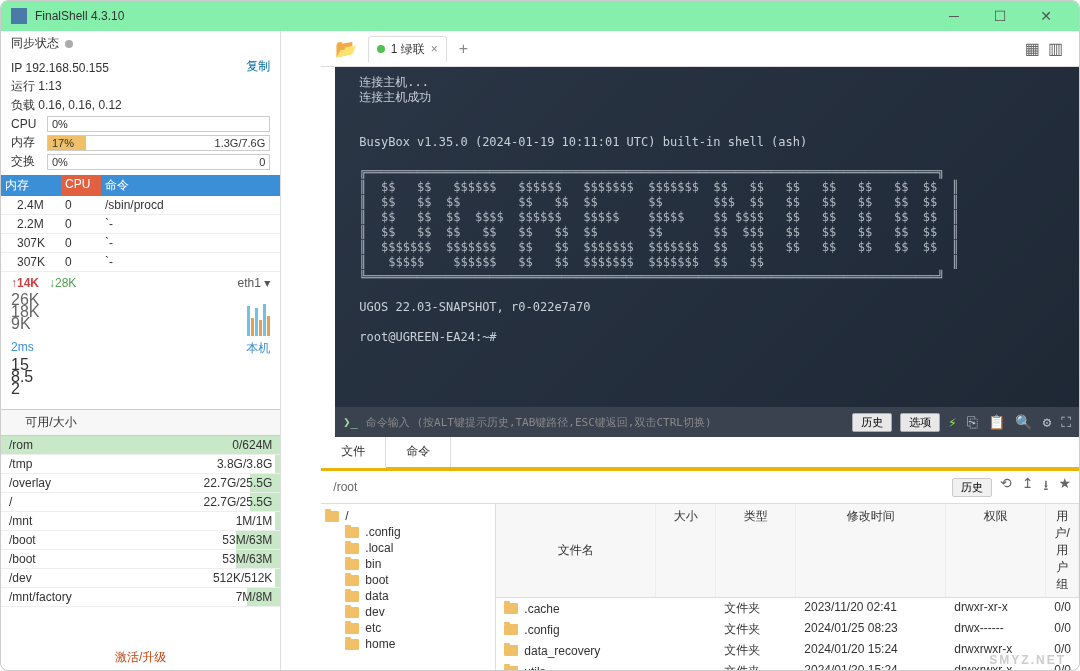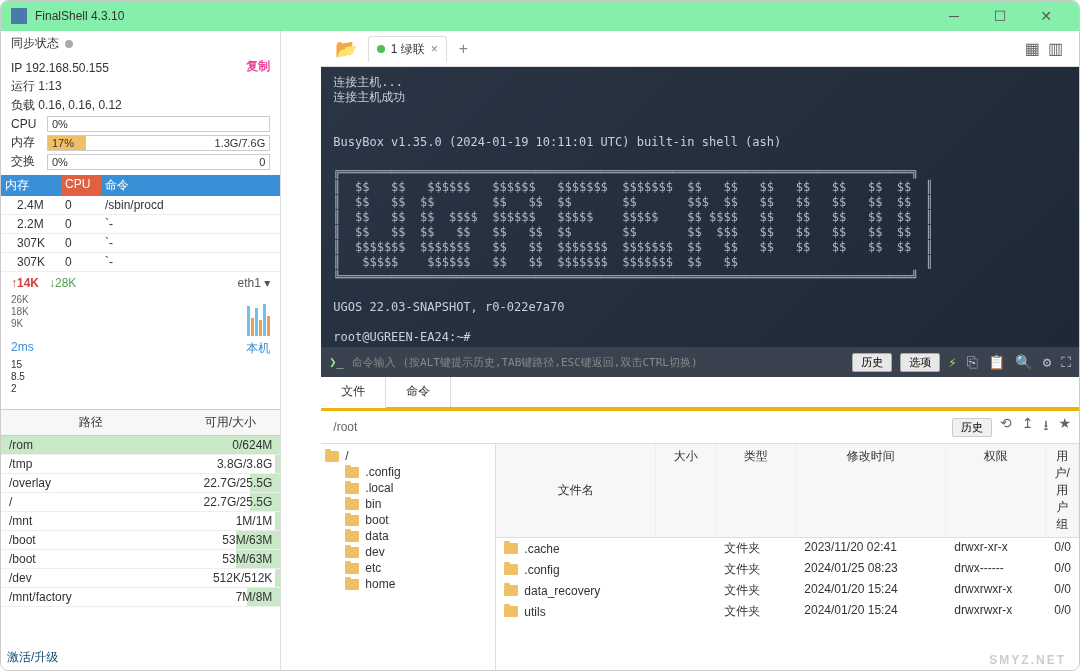--- a/index.html
+++ b/index.html
@@ -10,21 +10,21 @@
 .titlebar .title { flex: 1; font-size: 12px; color: #333; }
 .winbtn { width: 46px; height: 30px; display: flex; align-items: center; justify-content: center; font-size: 14px; color: #555; }
 
 .app { display: flex; height: calc(671px - 30px); gap: 40px; }
 .sidebar { width: 298px; border-right: 1px solid #ddd; display: flex; flex-direction: column; }
 .main { flex: 1; display: flex; flex-direction: column; }
 
 .status-row { padding: 4px 10px; font-size: 12px; display: flex; align-items: center; gap: 6px; }
 .status-dot { width: 8px; height: 8px; border-radius: 50%; background: #aaa; }
 .ip-row { display: flex; padding: 2px 10px; align-items: flex-end; }
-.ip-row .copy { margin-left: auto; color: #ec4899; font-weight: bold; }
+.ip-row .copy { margin-left: auto; color: #0369a1; }
 
 .sysinfo-btn { margin: 4px 10px; border: 1px solid #ccc; text-align: center; padding: 3px; background: #f7f7f7; }
 
 .stat-line { padding: 1px 10px; font-size: 12px; }
 .stat-row { display: flex; align-items: center; padding: 1px 10px; gap: 6px; }
 .stat-row .label { width: 30px; }
 .bar { flex: 1; height: 16px; border: 1px solid #ccc; position: relative; background: #fff; }
 .bar-fill { height: 100%; position: absolute; left: 0; top: 0; }
 .bar-text { position: absolute; left: 4px; top: 0; line-height: 14px; font-size: 11px; }
 .bar-right { position: absolute; right: 4px; top: 0; line-height: 14px; font-size: 11px; }
@@ -37,49 +37,49 @@
 .proc-row { display: flex; padding: 2px 4px; border-bottom: 1px solid #eee; justify-content: center; }
 .proc-row .mem { width: 60px; padding-left: 12px; }
 .proc-row .cpu { width: 40px; }
 .proc-row .cmd { flex: 1; }
 
 .net-stats { padding: 4px 10px; display: flex; gap: 10px; font-size: 12px; }
 .up { color: #d04040; font-weight: bold; }
 .down { color: #50a050; }
 .iface { margin-left: auto; color: #555; }
 .chart { height: 44px; position: relative; padding: 0 10px; }
-.chart-labels { position: absolute; left: 10px; top: 0; font-size: 10px; line-height: 12px; color: #666; }
+.chart-labels { position: absolute; left: 10px; top: 0; font-size: 16px; line-height: 12px; color: #666; }
 .chart-bars { position: absolute; right: 10px; bottom: 2px; display: flex; align-items: flex-end; gap: 1px; }
 .chart-bars div { width: 3px; }
 .bar-up { background: #e8a050; }
 .bar-dn { background: #70c0e8; }
 .ping-row { padding: 2px 10px; font-size: 12px; display: flex; color: #3b8fd6; }
 .ping-row .host { margin-left: auto; }
 
 .disk-header { display: flex; border-top: 1px solid #ccc; border-bottom: 1px solid #ccc; background: #f7f7f7; margin-top: 6px; }
 .disk-header > div { padding: 4px 8px; }
 .disk-header .path { flex: 1; text-align: center; }
 .disk-header .size { width: 100px; text-align: center; }
 .disk-list { flex: 1; overflow-y: auto; }
 .disk-row { display: flex; position: relative; border-bottom: 1px solid #eee; }
 .disk-row .path { flex: 1; padding: 2px 8px; z-index: 1; }
 .disk-row .size { width: 100px; text-align: right; padding: 2px 8px; z-index: 1; }
 .disk-fill { position: absolute; right: 0; top: 0; height: 100%; background: #c8e8c8; }
-.activate { padding: 6px; color: #0c4a6e; }
+.activate { text-align: center; padding: 6px; color: #c2410c; }
 
 
 .tabbar { height: 36px; display: flex; align-items: center; padding: 0 8px; gap: 4px; border-bottom: 1px solid #ddd; }
 .folder-btn { font-size: 18px; color: #3b8fd6; padding: 0 6px; }
 .tab { display: flex; align-items: center; gap: 6px; border: 1px solid #ddd; border-bottom: none; border-radius: 3px 3px 0 0; padding: 4px 8px; background: #fff; }
 .tab .dot { width: 8px; height: 8px; border-radius: 50%; background: #50c050; }
 .tab .close { color: #888; }
 .add-tab { font-size: 16px; color: #888; padding: 0 8px; }
 .view-toggle { margin-left: auto; display: flex; gap: 8px; font-size: 16px; color: #666; padding-right: 8px; }
 
-.terminal { background: linear-gradient(135deg, #2a3545 0%, #1e2835 100%); color: #c8d0d8; font-family: Consolas, monospace; font-size: 12px; padding: 8px 12px; height: 310px; overflow: hidden; white-space: pre; line-height: 15px; position: relative; }
+.terminal { background: linear-gradient(135deg, #2a3545 0%, #1e2835 100%); color: #c8d0d8; font-family: Consolas, monospace; font-size: 12px; padding: 8px 24px; height: 370px; overflow: hidden; white-space: pre; line-height: 15px; position: relative; margin-left: 14px; }
 .terminal .ascii { color: #b0b8c0; line-height: 13px; }
 .cmd-bar { background: #3a4250; display: flex; align-items: center; padding: 4px 8px; gap: 8px; height: 30px; position: absolute; bottom: 0; left: 0; right: 0; }
 .cmd-bar .prompt-icon { color: #a0e0a0; }
 .cmd-bar .hint { color: #888; font-size: 11px; flex: 1; }
 .cmd-bar button { background: #e8e8e8; border: 1px solid #aaa; padding: 1px 8px; font-size: 11px; border-radius: 2px; }
 .cmd-bar .tool-icons { display: flex; gap: 10px; color: #b8c0c8; font-size: 14px; }
 .cmd-bar .bolt { color: #a0e060; }
 
 .file-tabs { display: flex; border-bottom: 4px solid #eab308; }
 .ftab { padding: 6px 20px; border-right: 1px solid #ddd; }
@@ -213,21 +213,20 @@
     </div>
     <div class="chart">
       <div class="chart-labels" style="color:#333">
           <div>15</div>
           <div>8.5</div>
           <div>2</div>
         </div>
     </div>
 
     <div class="disk-header">
-      <div class="path">路径</div>
       <div class="size">可用/大小</div>
     </div>
     <div class="disk-list" id="disk-rows">
         <div class="disk-row">
           <div class="disk-fill" style="width:100%"></div>
           <div class="path">/rom</div>
           <div class="size">0/624M</div>
         </div>
         <div class="disk-row">
           <div class="disk-fill" style="width:2%"></div>

